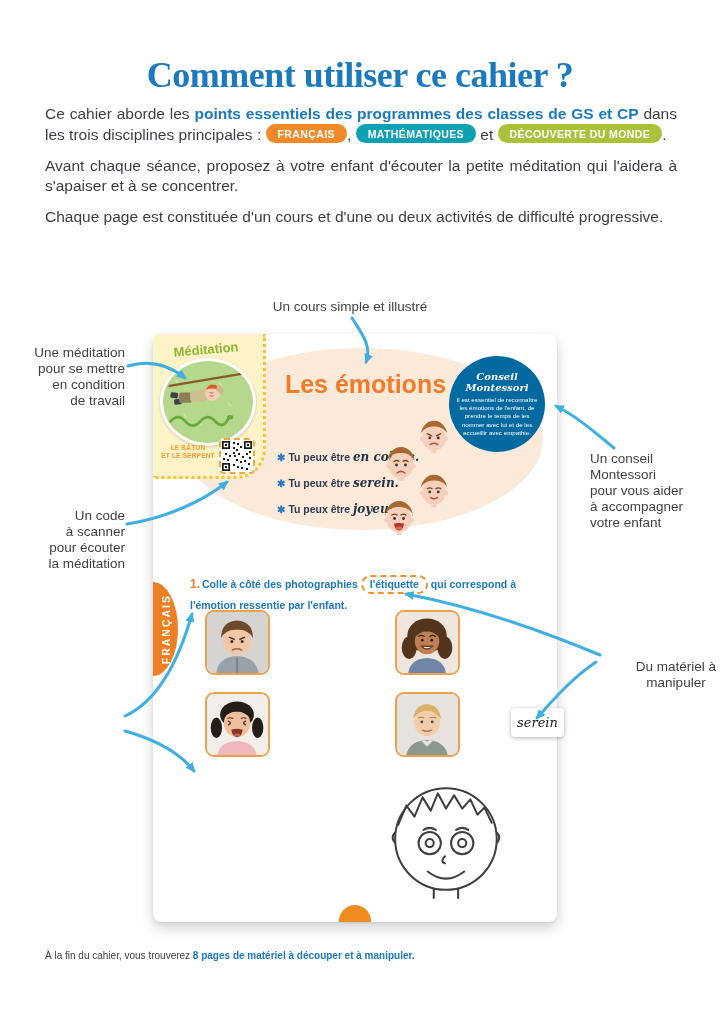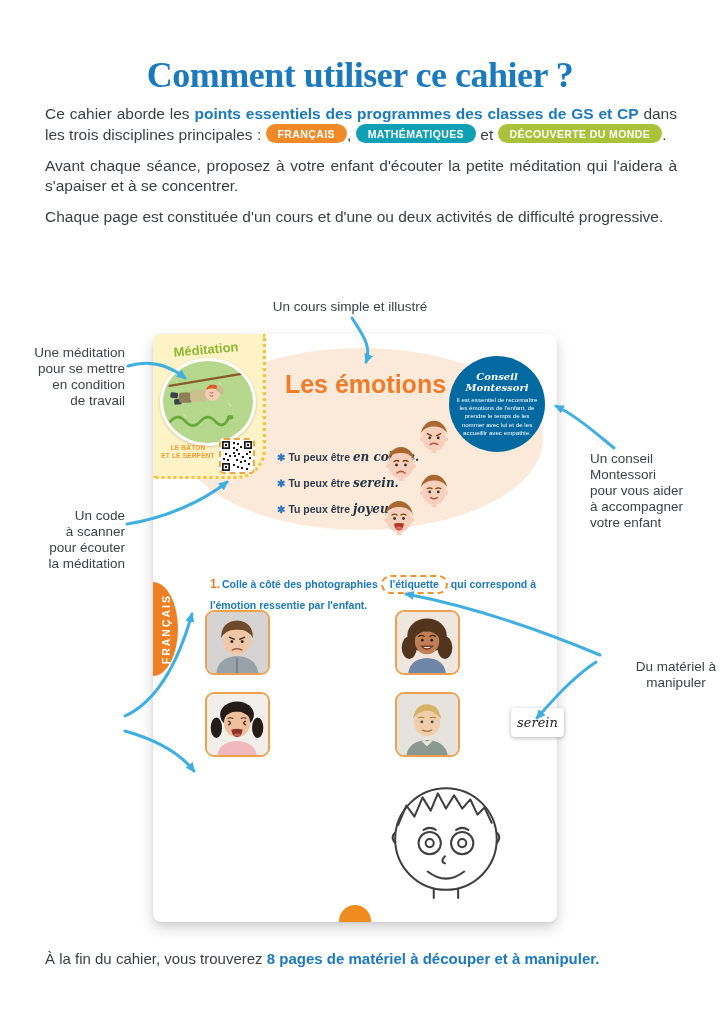--- a/index.html
+++ b/index.html
@@ -43,38 +43,38 @@
   .emol li{height:26px;font-size:10.5px;font-weight:bold;color:#2e3d50;}
   .star{color:#2f78c2;font-size:10px;margin-right:3px;}
   .cursive{font-family:"DejaVu Serif",serif;font-style:italic;font-size:12px;color:#243447;}
   .face{position:absolute;}
   .conseil{position:absolute;left:296px;top:22px;width:96px;height:96px;background:#0369a1;border-radius:50%;
            color:#fff;display:flex;flex-direction:column;align-items:center;justify-content:center;
            text-align:center;box-sizing:border-box;padding:6px;}
   .conseil .t{font-family:"DejaVu Serif",serif;font-style:italic;font-weight:bold;font-size:10px;
               line-height:1.1;white-space:pre-line;}
   .conseil .x{font-size:6.2px;line-height:1.35;margin-top:3px;}
-  .act{position:absolute;font-size:10.5px;font-weight:bold;color:#1b79bd;line-height:1.8;margin-left:20px;}
+  .act{position:absolute;font-size:10.5px;font-weight:bold;color:#1b79bd;line-height:1.8;}
   .act .num{color:#f07c2a;font-size:12px;margin-right:2px;}
   .tag{display:inline-block;border:2px dashed #f0922e;border-radius:16px;padding:0 7px;line-height:1.4;}
   .tab{position:absolute;left:0;top:248px;width:25px;height:94px;background:#ee8023;
        border-radius:0 100% 100% 0 / 0 50% 50% 0;display:flex;align-items:center;justify-content:center;}
   .tab span{writing-mode:vertical-rl;transform:rotate(180deg);color:#fff;font-weight:bold;
             font-size:10.5px;letter-spacing:2px;}
   .photo{position:absolute;width:65px;height:65px;border:2px solid #eda14e;border-radius:9px;
          overflow:hidden;background:#eee;box-sizing:border-box;}
   .photo svg{display:block;}
   .sticker{position:absolute;left:318px;top:374px;width:53px;height:29px;background:#fff;border-radius:4px;
            box-shadow:0 1px 4px rgba(0,0,0,.3);display:flex;align-items:center;justify-content:center;
            font-family:"DejaVu Serif",serif;font-style:italic;font-size:13px;color:#222;margin-left:40px;}
   .dome{position:absolute;left:186px;top:571px;width:32px;height:17px;background:#ef8c1f;
         border-radius:16px 16px 0 0;color:#fff;font-size:8px;font-weight:bold;
         display:flex;align-items:flex-end;justify-content:center;padding-bottom:16px;box-sizing:border-box;}
   
-  .footer{position:absolute;left:45px;top:950px;font-size:15px;white-space:nowrap;color:#3b3f44;text-align:right;}
+  .footer{position:absolute;left:45px;top:950px;font-size:10px;white-space:nowrap;color:#3b3f44;text-align:right;}
   .footer .hl{font-weight:bold;}
   .arrows{position:absolute;left:0;top:0;z-index:6;pointer-events:none;}
 </style>
 </head>
 <body>
 
 <div class="canvas">
 
   <h1 class="title">Comment utiliser ce cahier ?</h1>
 

